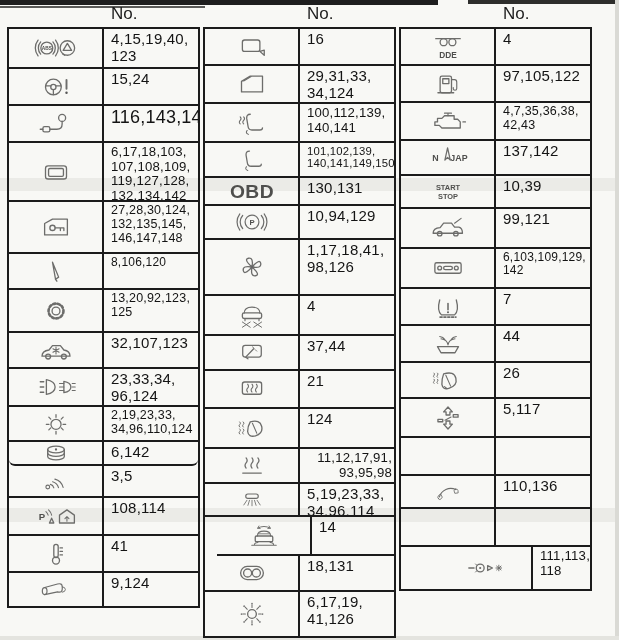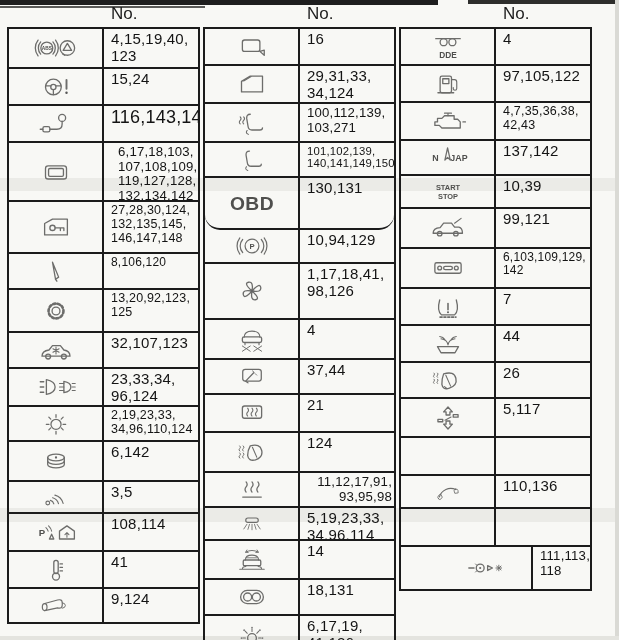--- a/index.html
+++ b/index.html
@@ -87,21 +87,21 @@
                 <path d="M31 13v3q0 6-6 6h-8"></path>
                 <rect x="9" y="19" width="8" height="6" rx="2"></rect>
                 <path d="M9 22H6"></path>
               </g>
             </svg>
           </div>
           <div class="cell num-cell">
             <span style="font-size: 18px; text-align: center;">116,143,144</span>
           </div>
         </div>
-        <div class="row" style="height: 59px; gap: 7px;">
+        <div class="row" style="height: 59px;">
           <div class="cell icon-cell">
             <svg viewBox="0 0 48 32" class="glyph" style="height:28px;width:82px">
               <g class="st">
                 <rect x="12" y="9" width="24" height="15" rx="3"></rect>
                 <rect x="15.5" y="12" width="17" height="9" rx="1.5"></rect>
               </g>
             </svg>
           </div>
           <div class="cell num-cell">
             <span style="font-size: 13.2px;">6,17,18,103,
@@ -192,21 +192,21 @@
                 <circle cx="24" cy="17" r="6"></circle>
                 <path d="M24 5.5v3.2M24 25.3v3.2M12.5 17h3.2M32.3 17h3.2M15.5 8.5l2.3 2.3M30.2 21.2l2.3 2.3M32.5 8.5l-2.3 2.3M17.8 21.2l-2.3 2.3"></path>
               </g>
             </svg>
           </div>
           <div class="cell num-cell">
             <span style="font-size: 12.5px;">2,19,23,33,
 34,96,110,124</span>
           </div>
         </div>
-        <div class="row" style="height: 40px;">
+        <div class="row" style="height: 24px; border-radius: 6px;">
           <div class="cell icon-cell">
             <svg viewBox="0 0 48 32" class="glyph" style="height:28px;width:82px">
               <g class="st">
                 <ellipse cx="24" cy="12" rx="9.5" ry="3.8"></ellipse>
                 <path d="M14.5 12v8c0 2.1 4.3 3.8 9.5 3.8s9.5-1.7 9.5-3.8v-8"></path>
                 <path d="M14.5 16c0 2.1 4.3 3.8 9.5 3.8s9.5-1.7 9.5-3.8"></path>
                 <circle cx="24" cy="12" r="1.3" fill="#666" stroke="none"></circle>
               </g>
             </svg>
           </div>
@@ -308,38 +308,38 @@
             <svg viewBox="0 0 48 32" class="glyph" style="height:28px;width:82px">
               <g class="st">
                 <path d="M22 6q-4.5 0-4 5l1.5 9q.5 4 4.5 4h9q3 0 3-2.5"></path>
                 <path d="M18.5 24.5q-2.5 3 1.5 4.5" stroke-width="1.2"></path>
                 <path d="M10.5 9q2 2 0 4t0 4M14.5 9q2 2 0 4t0 4" stroke-width="1.2"></path>
               </g>
             </svg>
           </div>
           <div class="cell num-cell">
             <span style="font-size: 13.2px;">100,112,139,
-103,271</span>
+140,141</span>
           </div>
         </div>
         <div class="row" style="height: 35px;">
           <div class="cell icon-cell">
             <svg viewBox="0 0 48 32" class="glyph" style="height:27px;width:82px">
               <g class="st">
                 <path d="M21 6q-4.5 0-4 5l1.5 9q.5 4 4.5 4h9q3 0 3-2.5"></path>
                 <path d="M17.5 24.5q-2.5 3 1.5 4.5" stroke-width="1.2"></path>
               </g>
             </svg>
           </div>
           <div class="cell num-cell">
             <span style="font-size: 11.3px;">101,102,139,
 140,141,149,150</span>
           </div>
         </div>
-        <div class="row" style="height: 52px; border-radius: 15px;">
+        <div class="row" style="height: 28px;">
           <div class="cell icon-cell">
             <svg viewBox="0 0 48 32" class="glyph" style="height:28px;width:82px">
               <g class="st">
                 <text x="24" y="24" class="t" font-size="22" style="letter-spacing:.5px">OBD</text>
               </g>
             </svg>
           </div>
           <div class="cell num-cell">
             <span style="font-size: 15px;">130,131</span>
           </div>
@@ -452,21 +452,21 @@
                 <rect x="16" y="9" width="16" height="5.5" rx="2.75"></rect>
                 <path d="M17.5 17l-4 6M24 17v7M30.5 17l4 6M20.8 17l-2 6.5M27.2 17l2 6.5" stroke-width="1.1"></path>
               </g>
             </svg>
           </div>
           <div class="cell num-cell">
             <span style="font-size: 15px;">5,19,23,33,
 34,96,114</span>
           </div>
         </div>
-        <div class="row" style="height: 39px;">
+        <div class="row" style="height: 39px; margin-left: 12px;">
           <div class="cell icon-cell">
             <svg viewBox="0 0 48 32" class="glyph" style="height:28px;width:82px">
               <g class="st">
                 <path d="M17 7q7-4 14 0M17 7l1.2-2.4M17 7l2.6.4M31 7l-1.2-2.4M31 7l-2.6.4" stroke-width="1.1"></path>
                 <path d="M16.5 16q0-5.5 7.5-5.5t7.5 5.5" stroke-width="1.3"></path>
                 <rect x="14" y="16" width="20" height="6.5" rx="1.5"></rect>
                 <path d="M18.5 13.5h11" stroke-width="1"></path>
                 <path d="M10 26.5h28M13 26.5q0-3 4-3M35 26.5q0-3-4-3" stroke-width="1.2"></path>
               </g>
             </svg>

